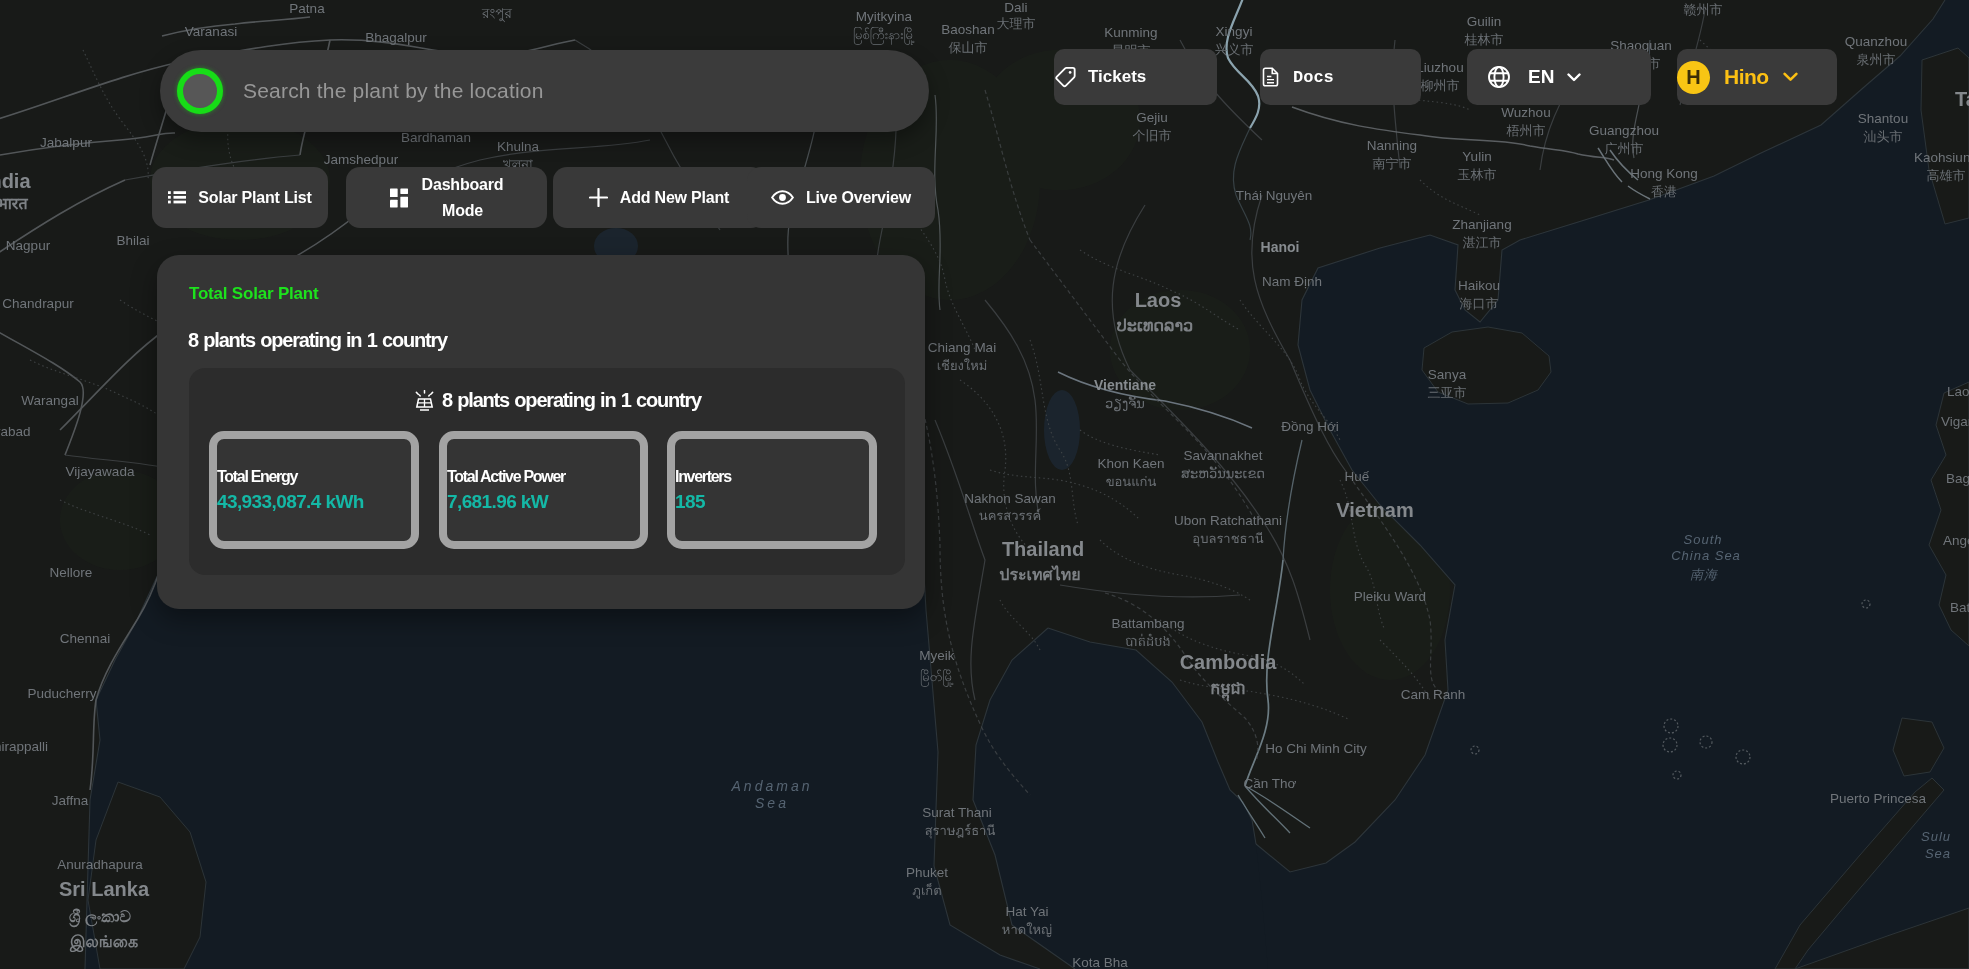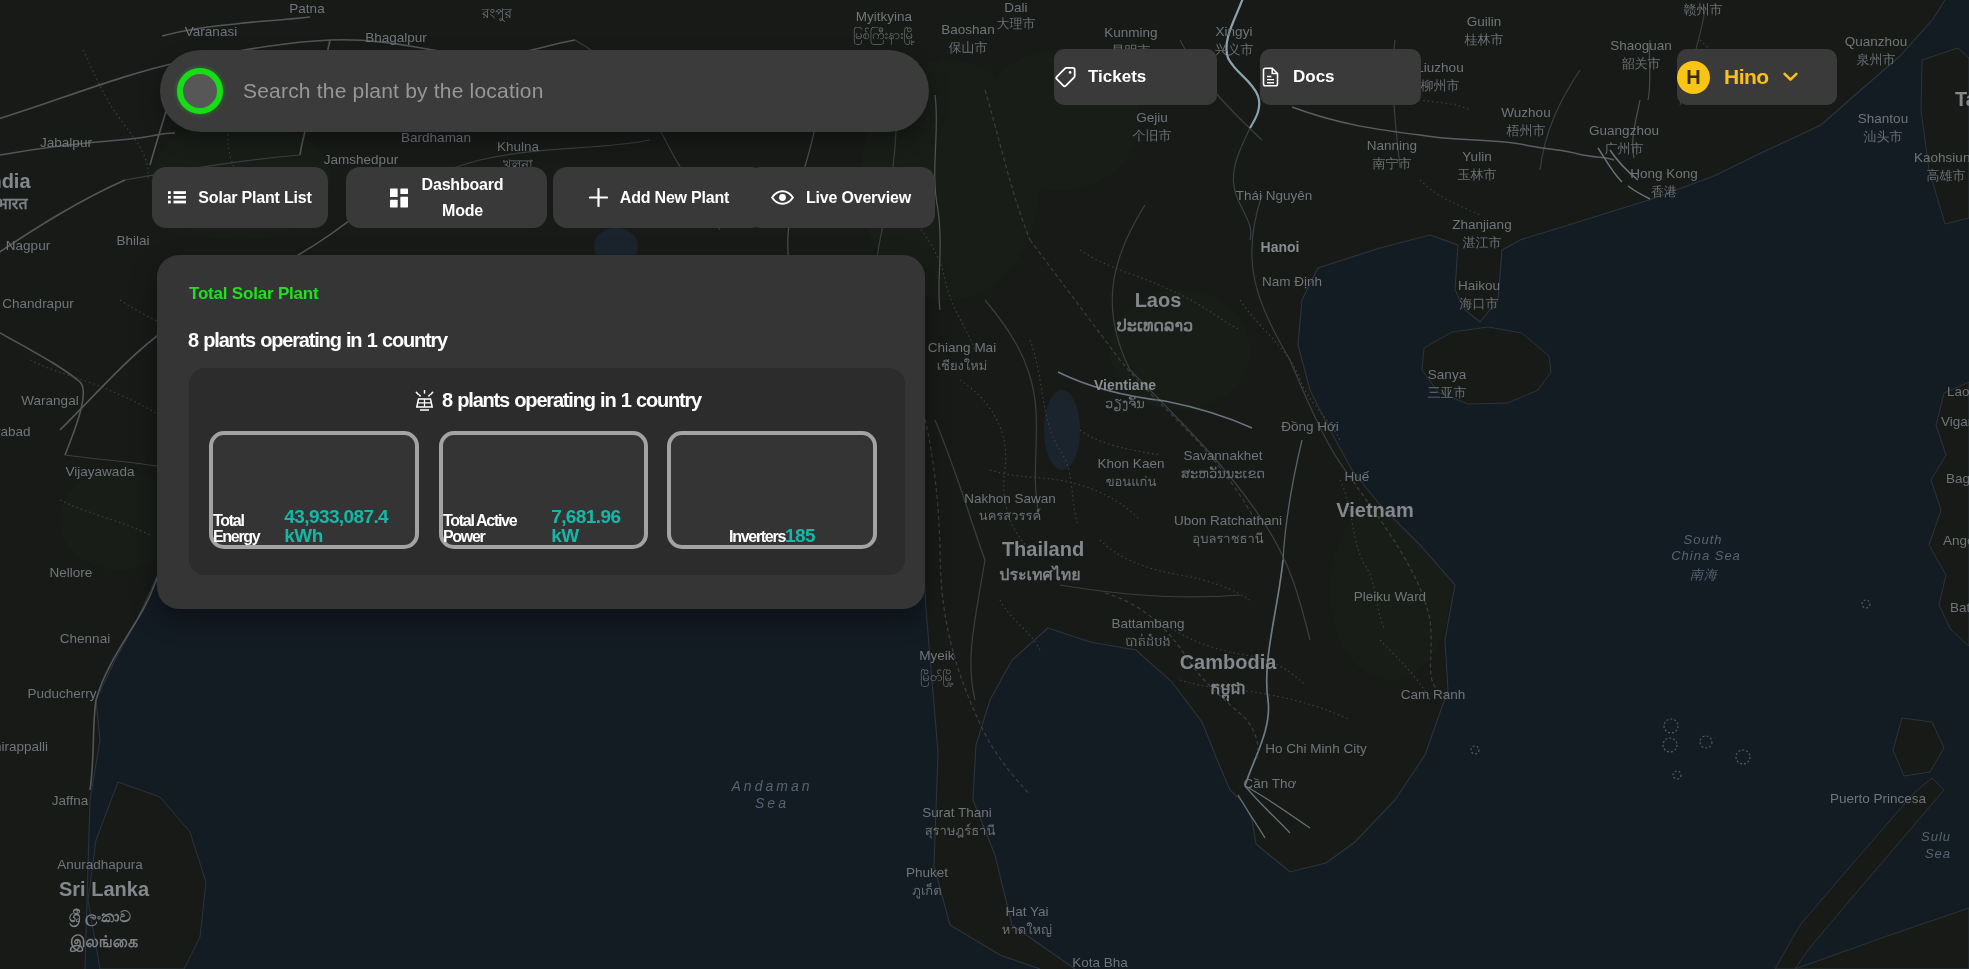--- a/index.html
+++ b/index.html
@@ -26,22 +26,22 @@
   #card{left:157px;top:255px;width:768px;height:354px;background:#353535;border-radius:22px;
     box-shadow:0 10px 26px rgba(0,0,0,0.38);}
   #card h1{margin:0;position:absolute;left:32px;top:30px;font-size:17px;font-weight:bold;
     color:#1de21d;letter-spacing:-0.2px;line-height:1;}
   #card .sub{position:absolute;left:31px;top:75px;font-size:20px;font-weight:bold;color:#fff;
     letter-spacing:-1.2px;line-height:1;word-spacing:1px;}
   #panel{position:absolute;left:32px;top:113px;width:716px;height:207px;
     background:#2c2c2c;border-radius:16px;}
   #panel .hdr{position:absolute;left:11px;top:21px;width:100%;display:flex;align-items:center;
     justify-content:center;color:#fff;font-size:20px;font-weight:bold;letter-spacing:-1.2px;word-spacing:1px;}
-  .stat{position:absolute;top:63px;height:118px;border:4px solid #a3a3a3;border-radius:15px;
-    background:#343434;display:flex;flex-direction:row;align-items:flex-end;justify-content:center;
+  .stat{position:absolute;top:63px;height:118px;border:8px solid #a3a3a3;border-radius:15px;
+    background:#343434;display:flex;flex-direction:column;align-items:flex-start;justify-content:center;
     box-sizing:border-box;}
   .stat .lb{color:#fff;font-size:16px;font-weight:bold;letter-spacing:-1.3px;line-height:1;}
   .stat .vl{color:#14b8a6;font-size:19px;font-weight:bold;letter-spacing:-0.6px;line-height:1;margin-top:7px;}
 </style>
 </head>
 <body>
 <div id="stage">
 <svg id="map" width="1969" height="969" viewBox="0 0 1969 969">
 <style>
  .city{font:13.5px "Liberation Sans",sans-serif;fill:#70757a;}
@@ -350,26 +350,35 @@
     <circle cx="12.5" cy="9" r="3.7" fill="#fff"></circle>
   </svg>Live Overview</div>
 
 <div class="tr" style="left:1054px;width:163px;">
   <svg width="23" height="22" viewBox="0 0 24 24" style="margin-right:11px">
     <g transform="scale(-1,1) translate(-24,0)">
     <path d="M21.4 11.6 l-9-9 C12 2.2 11.5 2 11 2 H4 C2.9 2 2 2.9 2 4 v7 c0 .5 .2 1 .6 1.4 l9 9 c.8 .8 2 .8 2.8 0 l7-7 c.8-.8 .8-2 0-2.8 Z" fill="none" stroke="#fff" stroke-width="2"></path>
     <circle cx="7" cy="7" r="1.5" fill="#fff"></circle>
         </g>
   </svg>Tickets</div>
-<div class="tr" style="left:1260px;width:161px;">
+<div class="tr" style="left:1260px;width:161px;font-family:Liberation Mono, monospace;">
   <svg width="21" height="22" viewBox="0 0 24 24" style="margin-right:12px">
     <path d="M14 2 H6 C4.9 2 4 2.9 4 4 v16 c0 1.1 .9 2 2 2 h12 c1.1 0 2-.9 2-2 V8 Z" fill="none" stroke="#fff" stroke-width="1.8"></path>
     <path d="M14 2 v6 h6" fill="none" stroke="#fff" stroke-width="1.8"></path>
     <path d="M8 11.5 h5 M8 15 h8 M8 18.5 h8" stroke="#fff" stroke-width="1.7"></path>
   </svg>Docs</div>
+<div class="tr" style="left:1467px;width:164px;justify-content:flex-start;padding-left:20px;font-size:19px;">
+  <svg width="24" height="24" viewBox="0 0 24 24" style="margin-right:17px">
+    <circle cx="12" cy="12" r="10" fill="none" stroke="#fff" stroke-width="1.9"></circle>
+    <ellipse cx="12" cy="12" rx="4.6" ry="10" fill="none" stroke="#fff" stroke-width="1.9"></ellipse>
+    <path d="M2.6 8.2 h18.8 M2.6 15.8 h18.8" stroke="#fff" stroke-width="1.9" fill="none"></path>
+  </svg>EN
+  <svg width="14" height="9" viewBox="0 0 14 9" style="margin-left:13px">
+    <path d="M1.5 1.5 L7 7 L12.5 1.5" fill="none" stroke="#fff" stroke-width="2.4" stroke-linecap="round" stroke-linejoin="round"></path>
+  </svg></div>
 <div class="tr" style="left:1677px;width:160px;">
   <div style="width:33px;height:33px;border-radius:50%;background:#f8c514;color:#3b2e07;display:flex;align-items:center;justify-content:center;font-size:20px;font-weight:bold;">H</div>
   <span style="color:#fcc013;font-size:21px;letter-spacing:-0.5px;margin-left:14px;">Hino</span>
   <svg width="15" height="10" viewBox="0 0 14 9" style="margin-left:14px">
     <path d="M1.5 1.5 L7 7 L12.5 1.5" fill="none" stroke="#fcc013" stroke-width="2.4" stroke-linecap="round" stroke-linejoin="round"></path>
   </svg>
     </div>
 
 <div id="card" class="ui">
   <h1>Total Solar Plant</h1>

